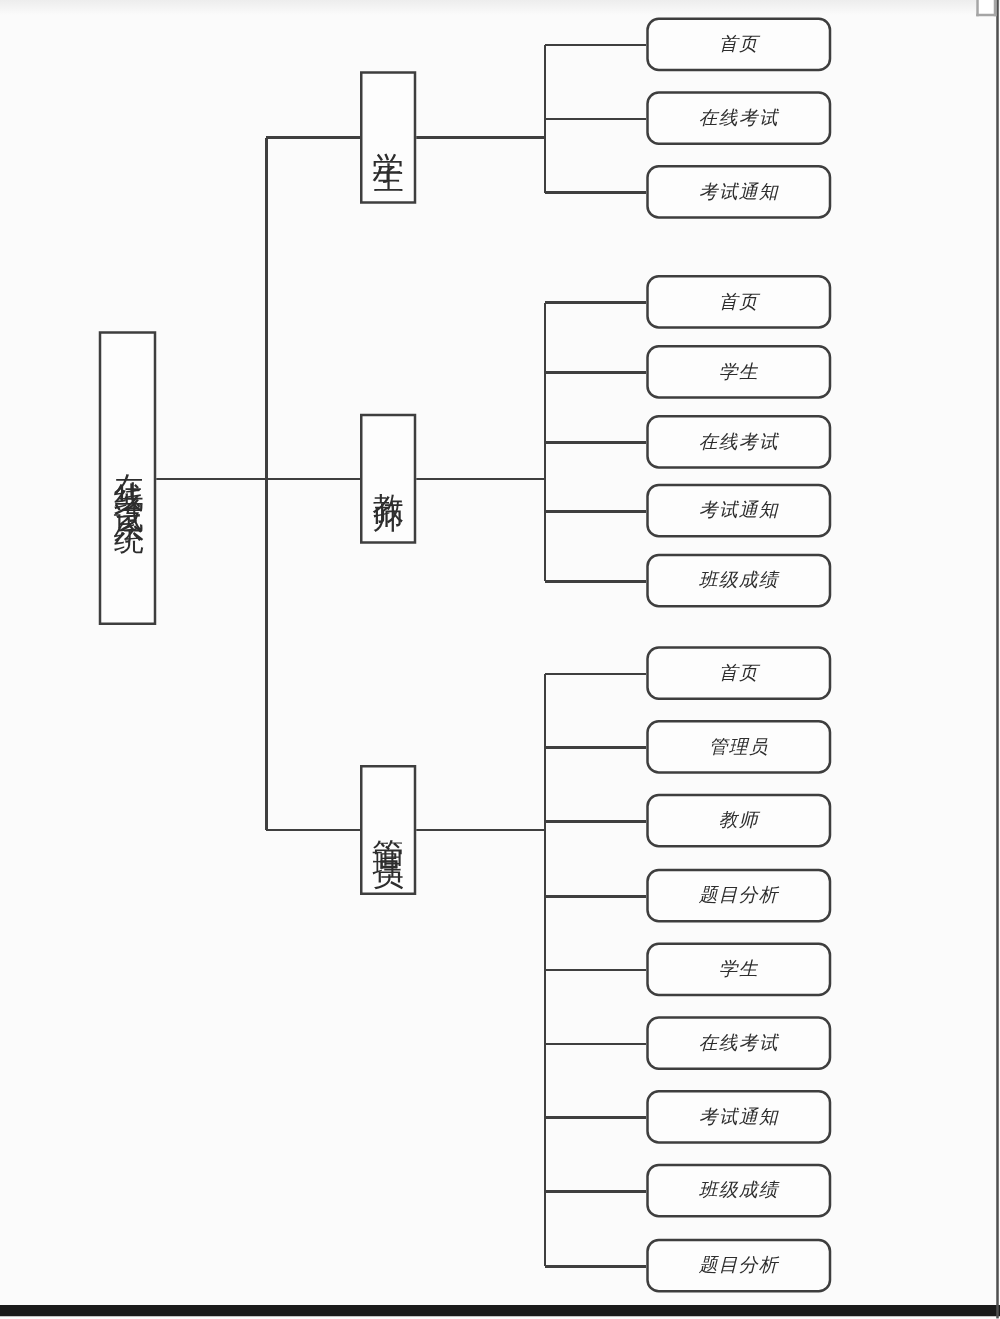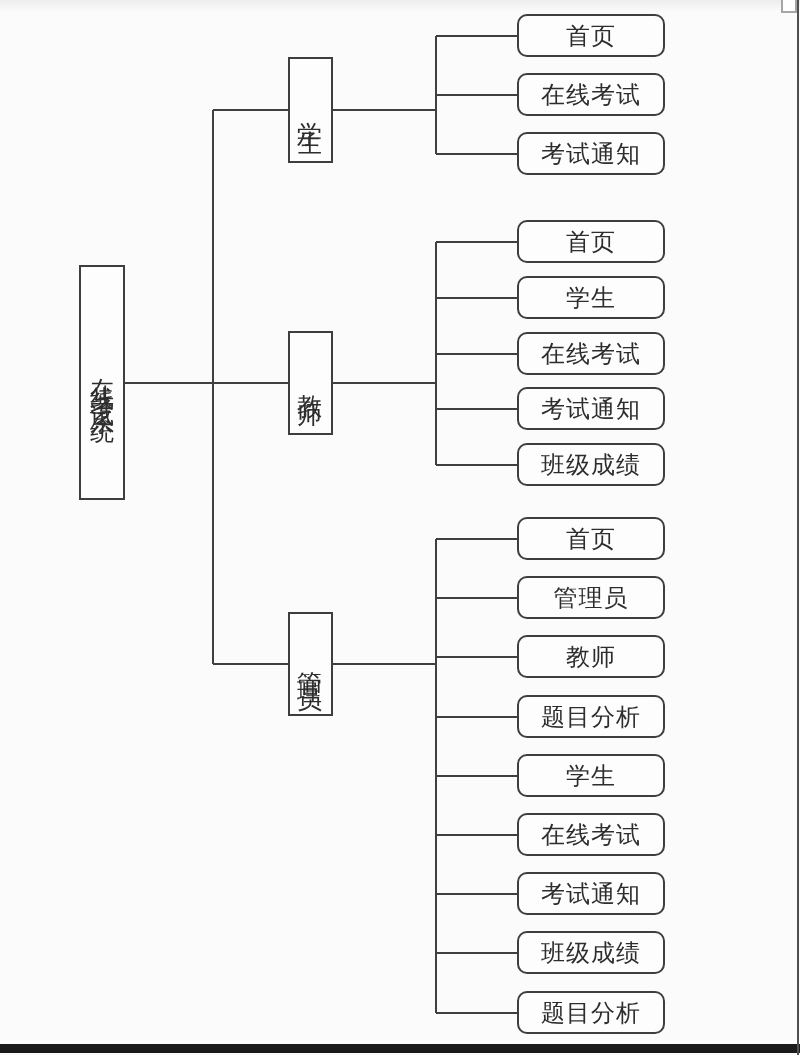--- a/index.html
+++ b/index.html
@@ -12,21 +12,21 @@
   }
   svg.links{position:absolute;left:0;top:0;width:800px;height:1055px;}
   .node{
     position:absolute;box-sizing:border-box;
     background:var(--fill,#fdfdfd);
     border:2px solid var(--border,#3e3e3e);
     color:var(--text,#2d2d2d);
     display:flex;align-items:center;justify-content:center;
     text-align:center;
   }
-  .leaf{border-radius:10px;font-size:24px;letter-spacing:1px;}
+  .leaf{border-radius:10px;font-size:15px;letter-spacing:1px;font-style:italic;}
   .vtext{writing-mode:vertical-rl;text-orientation:upright;}
   .root-node{font-size:24px;letter-spacing:8px;}
   .branch-node{font-size:25px;letter-spacing:8px;}
   .bottom-bar{position:absolute;left:0;top:1044px;width:800px;height:9px;background:var(--bar,#1a1a1a);}
   .right-edge{position:absolute;top:0;left:797px;width:2px;height:1055px;background:var(--edge,#4f4f4f);}
   .corner-tab{
     position:absolute;top:0;left:781px;width:16px;height:13px;
     box-sizing:border-box;background:#ffffff;
     border:2px solid var(--tab,#a5a5a5);border-top:none;
   }

